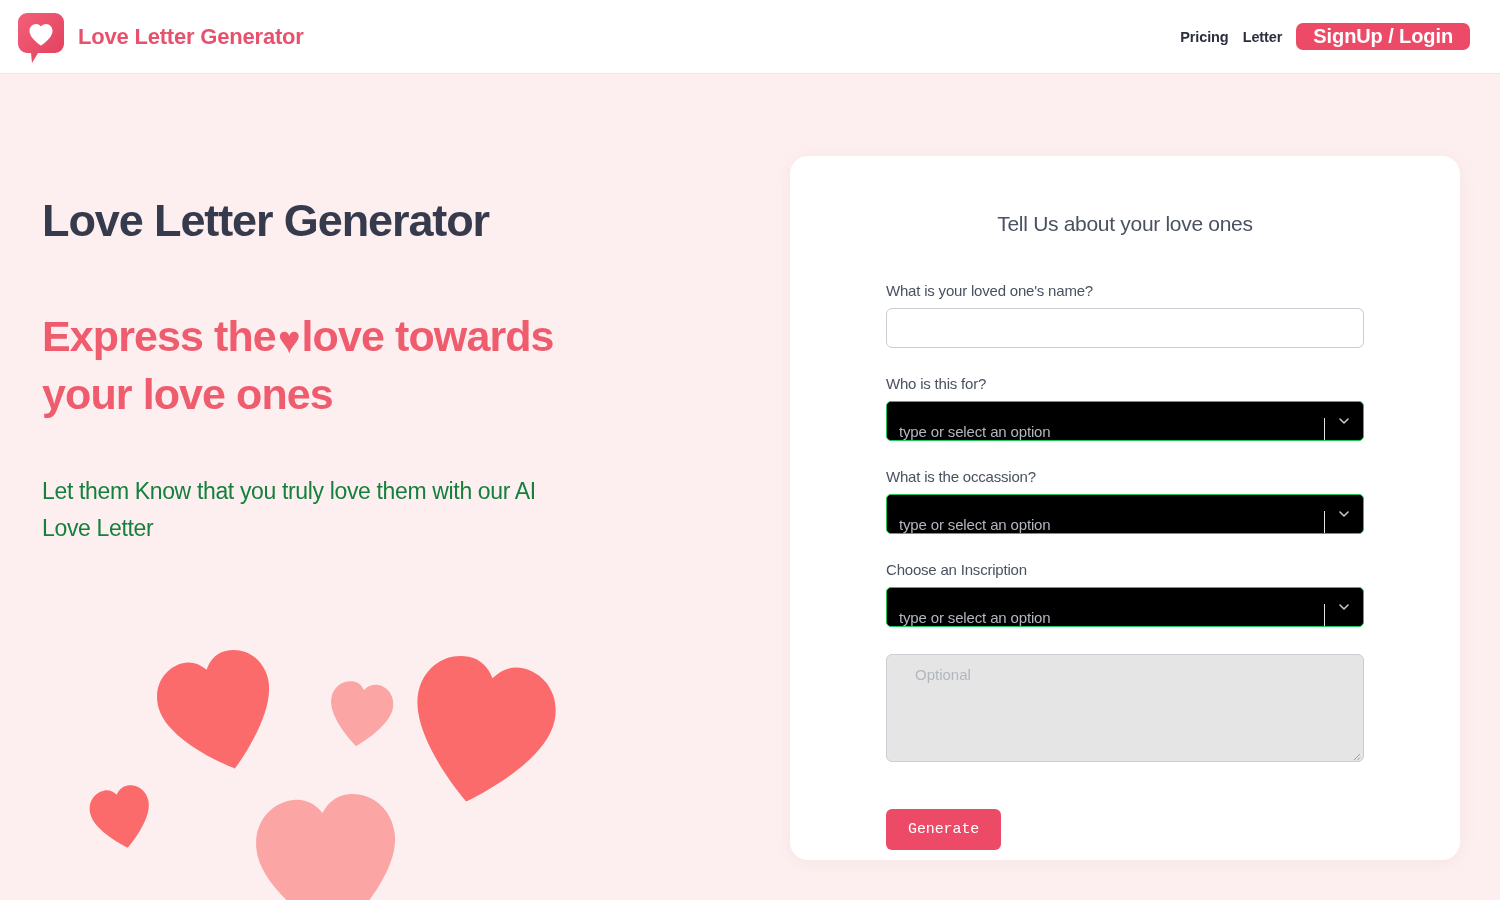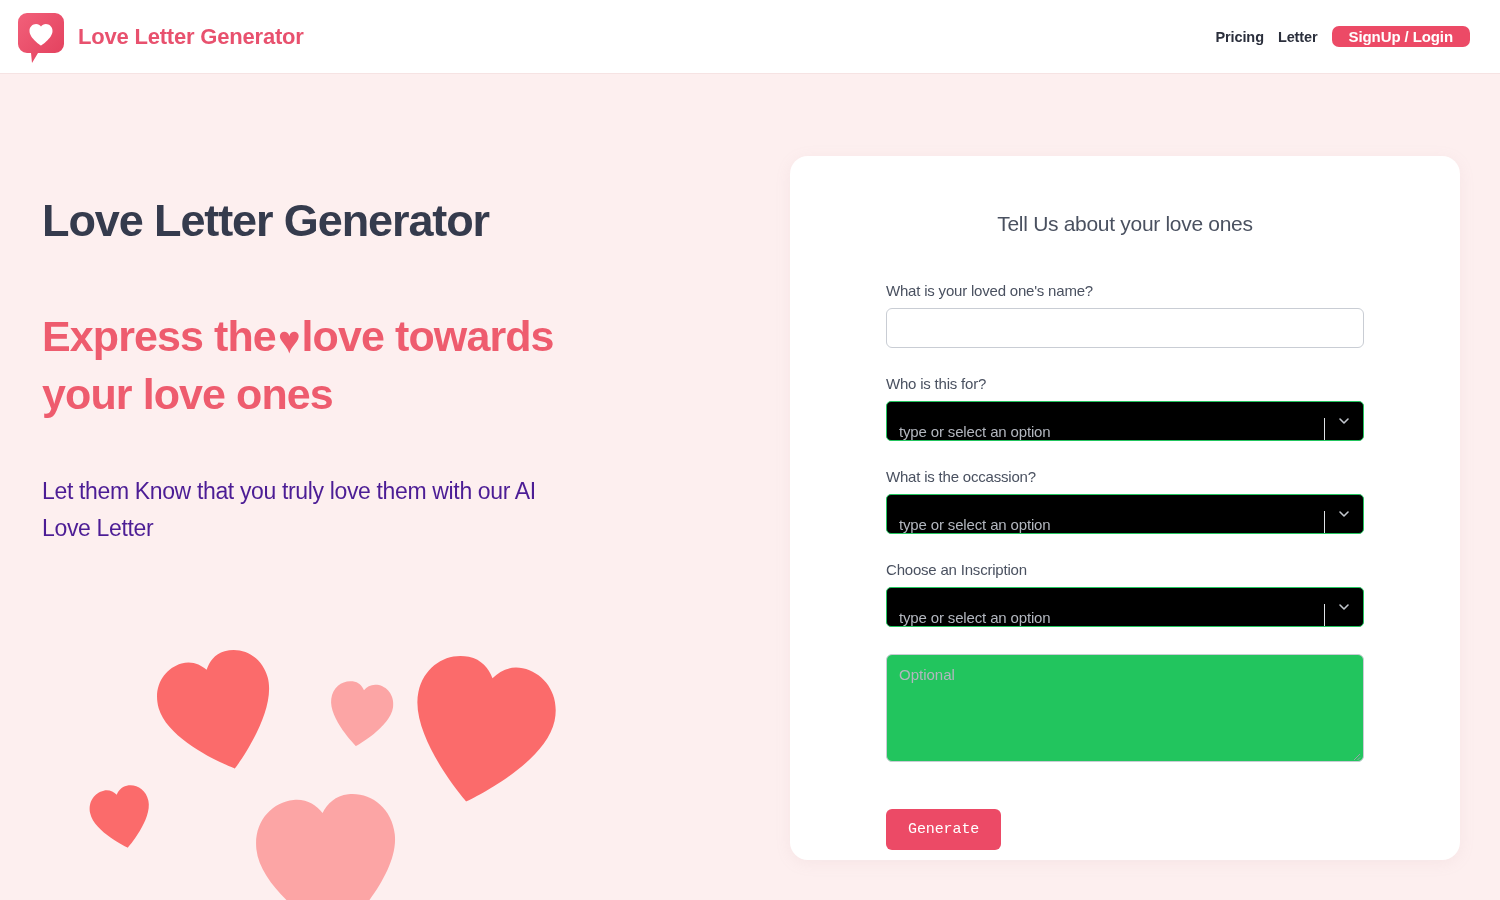--- a/index.html
+++ b/index.html
@@ -64,21 +64,21 @@
     font-weight: bold;
     color: #2B2F3C;
     text-decoration: none;
     letter-spacing: -0.1px;
     white-space: nowrap;
   }
 
   .signup-btn {
     background: #EC4A66;
     color: #FFFFFF;
-    font-size: 15px;
+    font-size: 20px;
     font-weight: bold;
     border: none;
     border-radius: 7px;
     padding: 2px 17px;
     cursor: pointer;
     letter-spacing: -0.1px;
     white-space: nowrap;
     font-family: inherit;
   }
 
@@ -120,21 +120,21 @@
   .inline-heart {
     color: #EE5C6E;
     font-size: 38px;
     line-height: 1;
     vertical-align: -2px;
     padding: 0 2px;
   }
 
   .hero-desc {
     font-size: 23px;
-    color: #4c1d95;
+    color: #15803d;
     line-height: 1.58;
     margin-top: 50px;
     letter-spacing: -0.35px;
     max-width: 520px;
   }
 
   
   .hearts {
     position: absolute;
     left: 20px;
@@ -226,25 +226,25 @@
     align-items: center;
     justify-content: center;
     flex: 0 0 38px;
   }
 
   .textarea-input {
     width: 100%;
     height: 108px;
     border: 1px solid #C9CDD4;
     border-radius: 6px;
-    background: #22c55e;
+    background: #e5e5e5;
     font-family: inherit;
     font-size: 15px;
     color: #3A4052;
-    padding: 11px 12px;
+    padding: 11px 28px;
     outline: none;
     resize: none;
     display: block;
   }
   .textarea-input::placeholder { color: #B2B6BE; }
 
   .ta-holder { position: relative; }
 
   .resize-grip {
     position: absolute;

